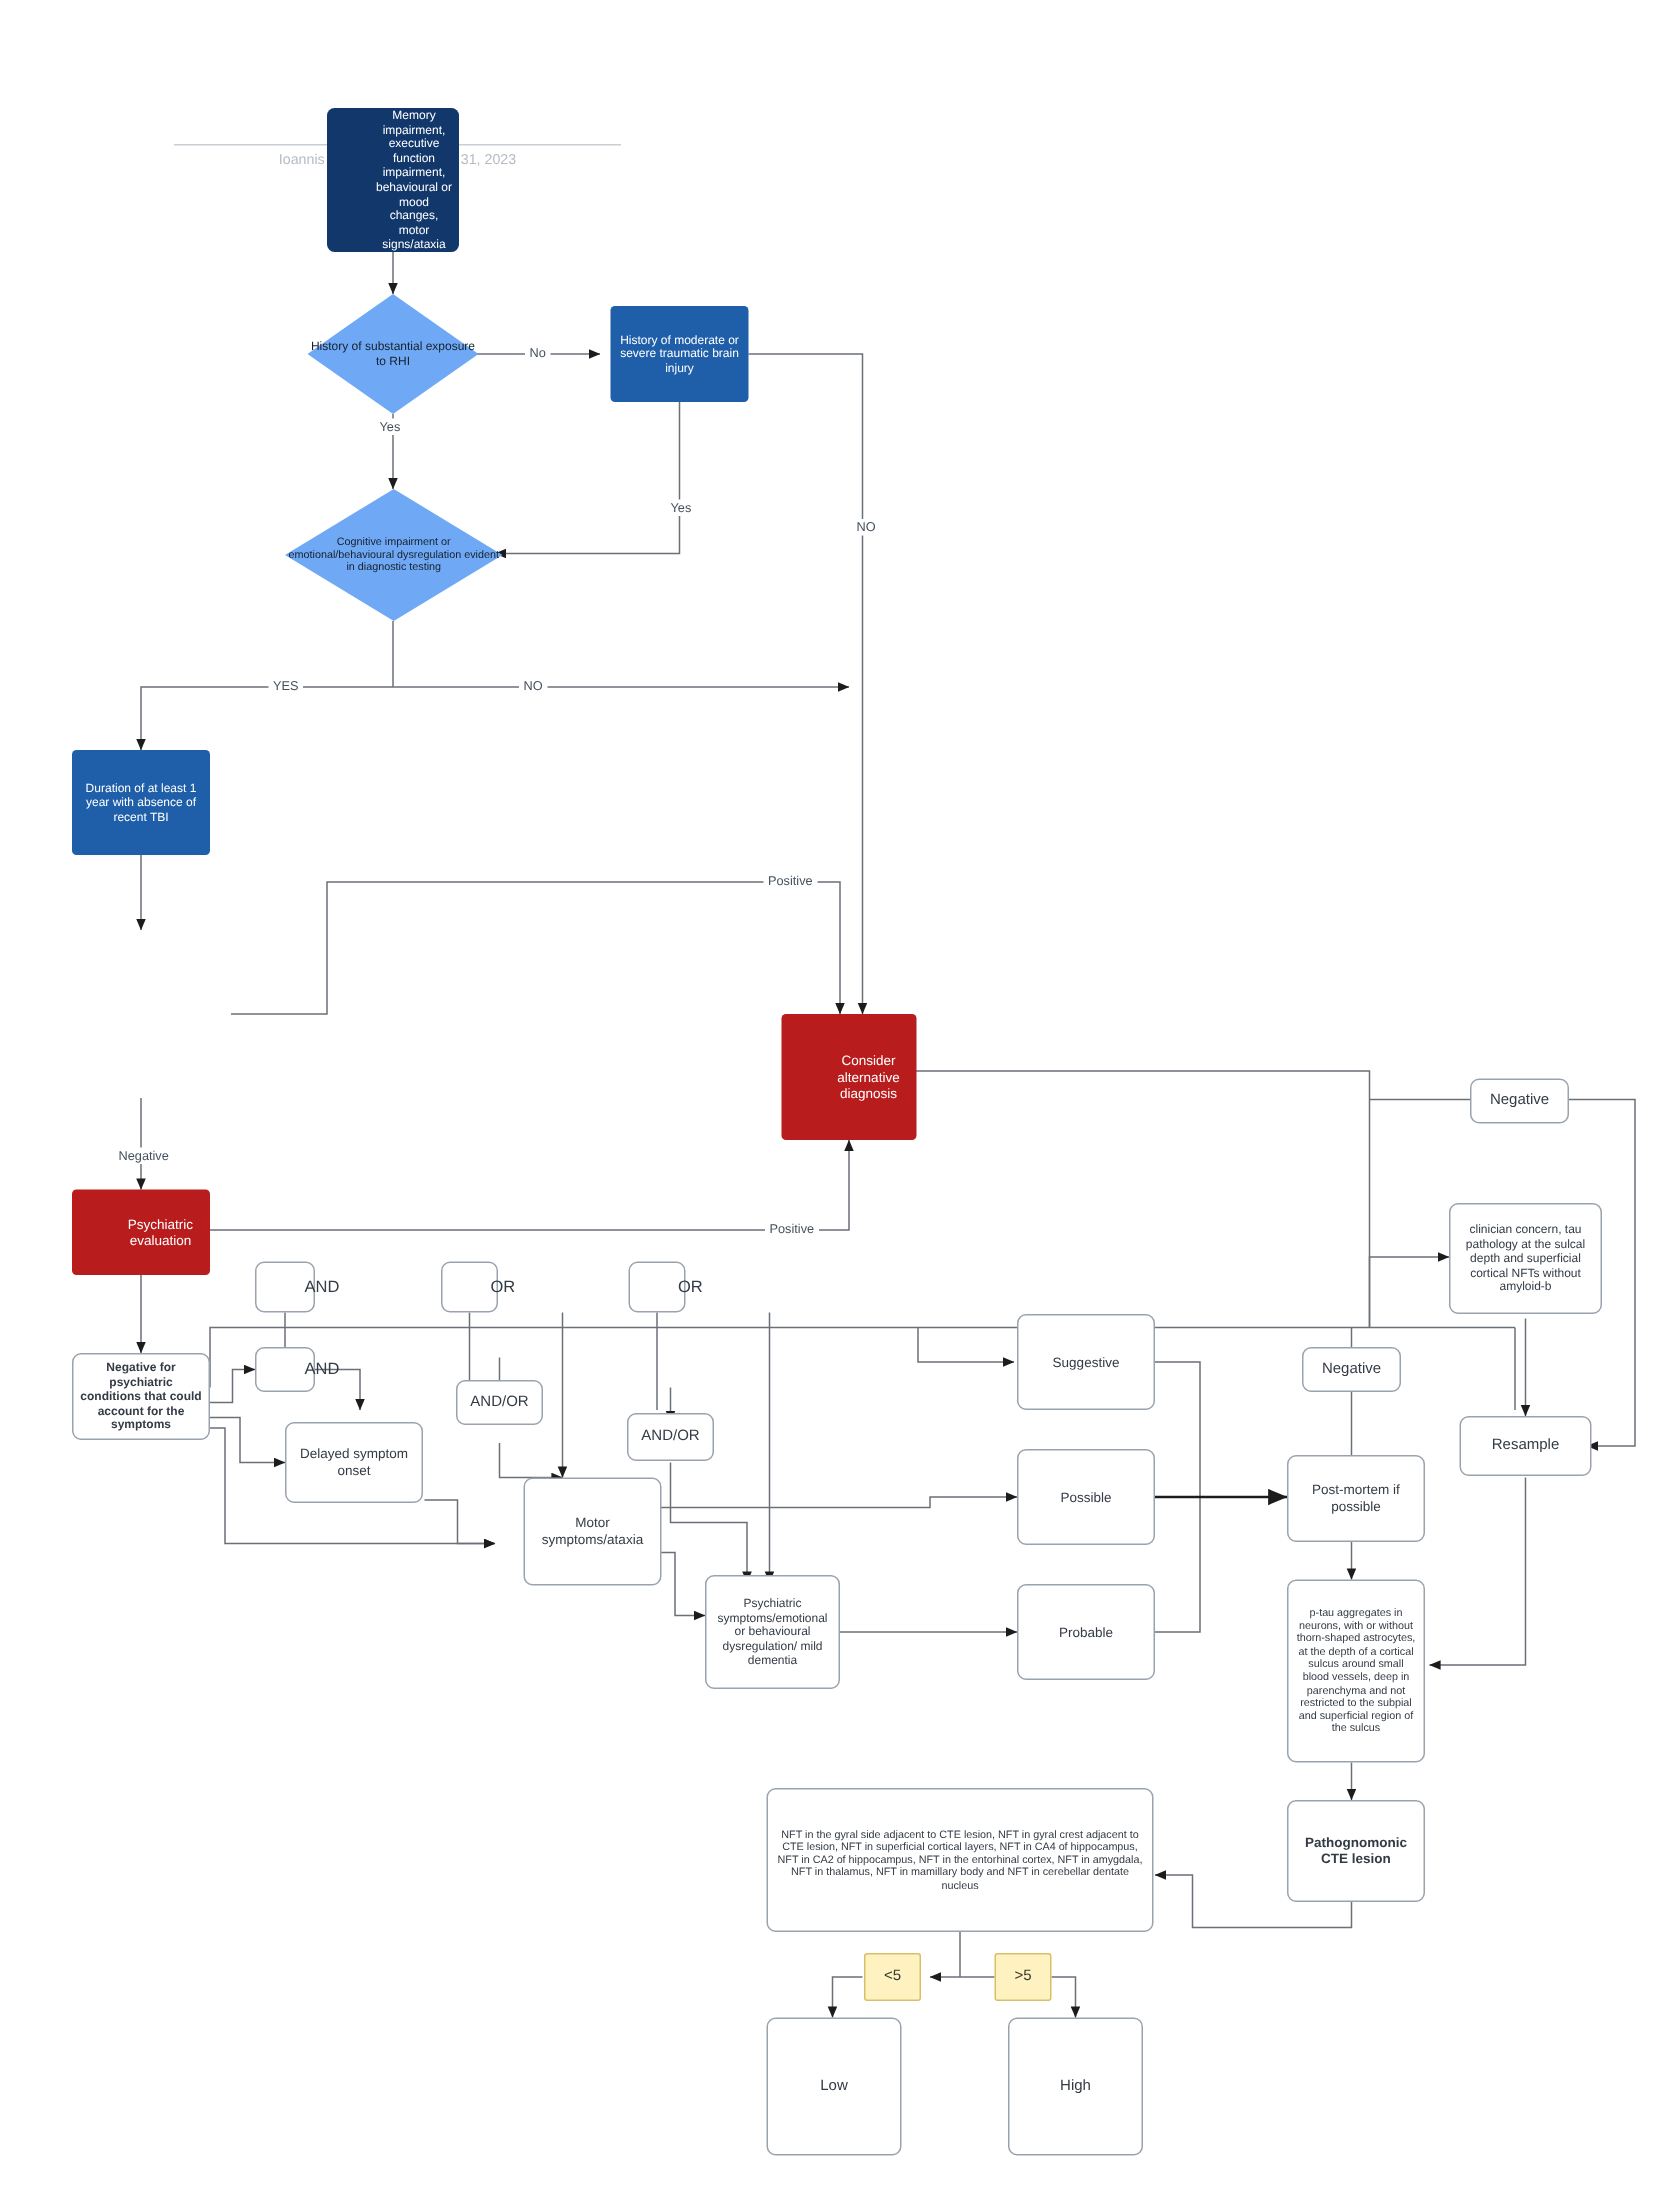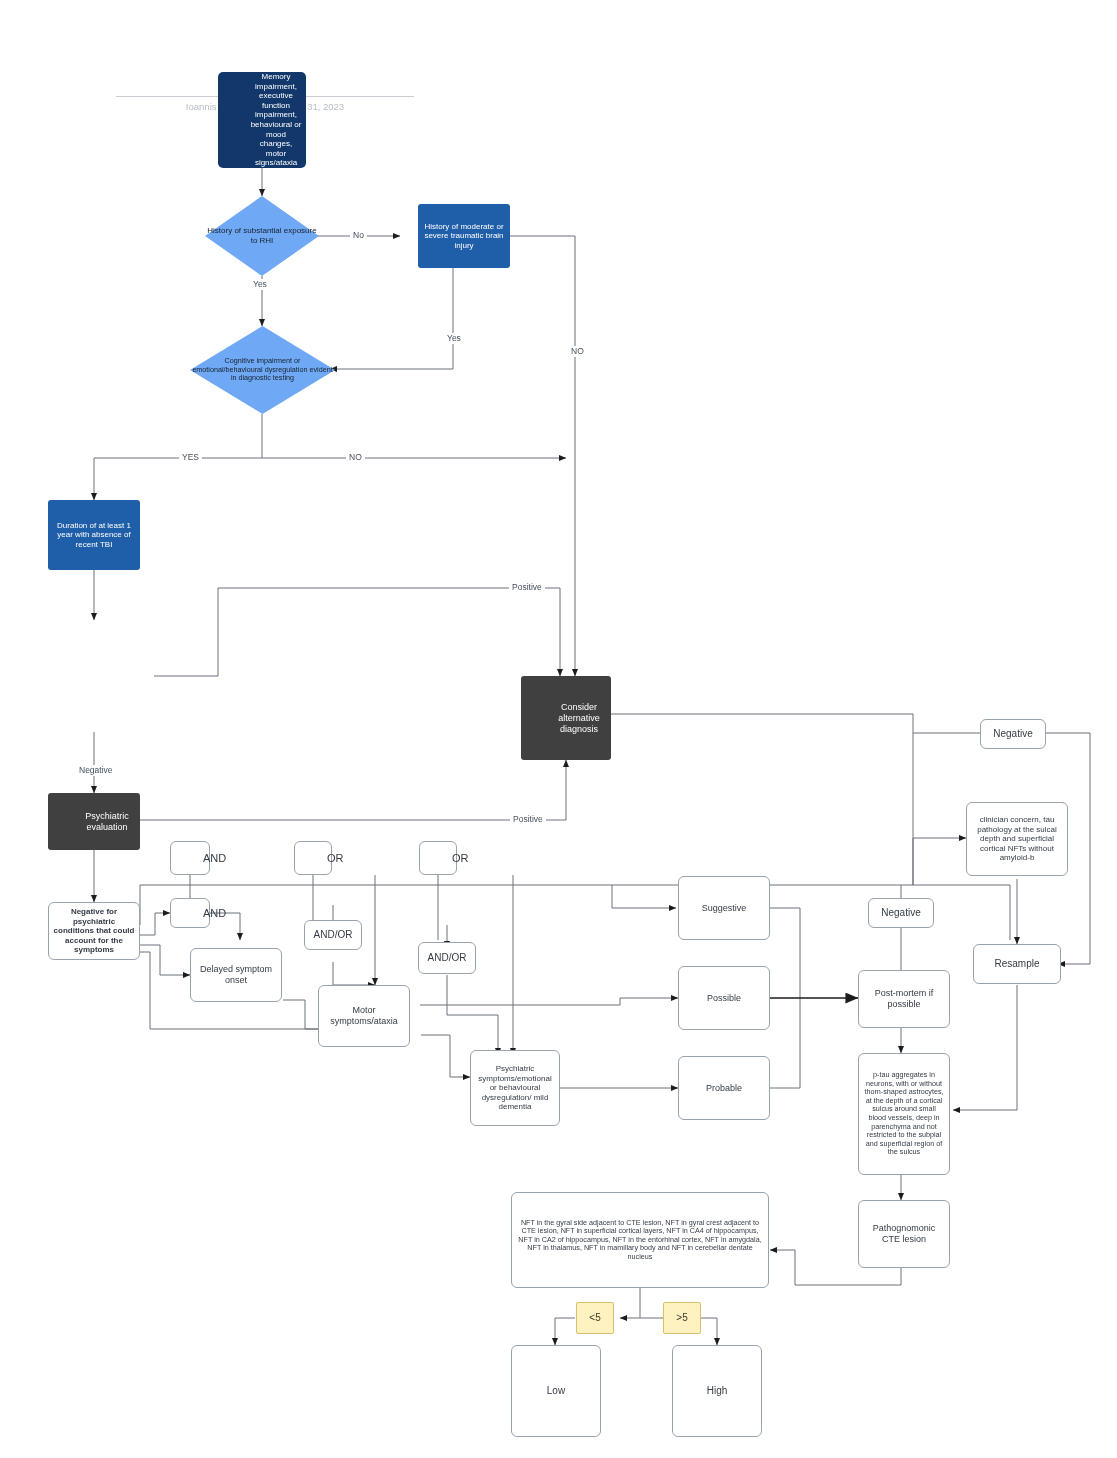--- a/index.html
+++ b/index.html
@@ -15,21 +15,21 @@
   .hdr .rule{height:1px;background:#c9ced4;margin:2px 0 4px 0;}
   .hdr .s{font-size:9.5px;color:#b6bcc4;line-height:12px;}
 
   
   .node{position:absolute;box-sizing:border-box;display:flex;align-items:center;
         justify-content:center;text-align:center;}
   .node span{display:block;width:100%;padding:0 4px;box-sizing:border-box;}
 
   .n-navy{background:#12386b;color:#ffffff;border-radius:5px;}
   .n-blue{background:#1f5ea8;color:#ffffff;border-radius:3px;}
-  .n-lblue{background:#404040;color:#ffffff;border-radius:3px;padding-left:26px;}
+  .n-lblue{background:#b91c1c;color:#ffffff;border-radius:3px;padding-left:26px;}
   .n-white{background:#ffffff;color:#333b45;border:1px solid #9aa3ad;border-radius:6px;}
   .n-yellow{background:#fdf2c0;color:#3a3a2a;border:1px solid #d9bf68;border-radius:2px;}
 
   
   .dia{position:absolute;}
   .dia .shape{position:absolute;inset:0;background:#6fa9f5;
               clip-path:polygon(50% 0,100% 50%,50% 100%,0 50%);}
   .dia .lbl{position:absolute;inset:0;display:flex;align-items:center;justify-content:center;
             text-align:center;color:#17202b;}
   .dia .lbl span{display:block;width:100%;}
@@ -165,21 +165,21 @@
     <span>Memory impairment, executive function impairment, behavioural or mood changes, motor signs/ataxia</span>
   </div>
 
   <div class="dia" style="left:205px;top:196px;width:114px;height:80px;">
     <div class="shape"></div>
     <div class="lbl fs8">
       <span>History of substantial exposure to RHI</span>
     </div>
   </div>
 
-  <div class="node n-blue fs8" style="left:418px;top:204px;width:92px;height:64px;">
+  <div class="node n-blue fs8" style="left:407px;top:204px;width:92px;height:64px;">
     <span>History of moderate or severe traumatic brain injury</span>
   </div>
 
   <div class="dia" style="left:190px;top:326px;width:145px;height:88px;">
     <div class="shape"></div>
     <div class="lbl fs7">
       <span>Cognitive impairment or emotional/behavioural dysregulation evident in diagnostic testing</span>
     </div>
   </div>
 
@@ -215,21 +215,21 @@
   <div class="node n-white fs10" style="left:304px;top:920px;width:58px;height:30px;">
     <span>AND/OR</span>
   </div>
   <div class="node n-white fs10" style="left:418px;top:942px;width:58px;height:32px;">
     <span>AND/OR</span>
   </div>
 
   <div class="node n-white fs9" style="left:190px;top:948px;width:92px;height:54px;">
     <span>Delayed symptom onset</span>
   </div>
-  <div class="node n-white fs9" style="left:318px;top:985px;width:92px;height:62px;">
+  <div class="node n-white fs9" style="left:349px;top:985px;width:92px;height:72px;">
     <span>Motor symptoms/ataxia</span>
   </div>
   <div class="node n-white fs8" style="left:470px;top:1050px;width:90px;height:76px;">
     <span>Psychiatric symptoms/emotional or behavioural dysregulation/ mild dementia</span>
   </div>
 
   <div class="node n-white fs9" style="left:678px;top:876px;width:92px;height:64px;">
     <span>Suggestive</span>
   </div>
   <div class="node n-white fs9" style="left:678px;top:966px;width:92px;height:64px;">
@@ -252,21 +252,21 @@
   <div class="node n-white fs10" style="left:868px;top:898px;width:66px;height:30px;">
     <span>Negative</span>
   </div>
   <div class="node n-white fs9" style="left:858px;top:970px;width:92px;height:58px;">
     <span>Post-mortem if possible</span>
   </div>
 
   <div class="node n-white fs7" style="left:858px;top:1053px;width:92px;height:122px;">
     <span>p-tau aggregates in neurons, with or without thorn-shaped astrocytes, at the depth of a cortical sulcus around small blood vessels, deep in parenchyma and not restricted to the subpial and superficial region of the sulcus</span>
   </div>
-  <div class="node n-white fs9" style="left:858px;top:1200px;width:92px;height:68px;">
+  <div class="node n-white fs9" style="left:858px;top:1200px;width:92px;height:68px;font-weight:bold;">
     <span>Pathognomonic CTE lesion</span>
   </div>
 
   <div class="node n-white fs7" style="left:511px;top:1192px;width:258px;height:96px;">
     <span>NFT in the gyral side adjacent to CTE lesion, NFT in gyral crest adjacent to CTE lesion, NFT in superficial cortical layers, NFT in CA4 of hippocampus, NFT in CA2 of hippocampus, NFT in the entorhinal cortex, NFT in amygdala, NFT in thalamus, NFT in mamillary body and NFT in cerebellar dentate nucleus</span>
   </div>
 
   <div class="node n-yellow fs10" style="left:576px;top:1302px;width:38px;height:32px;">
     <span>&lt;5</span>
   </div>

